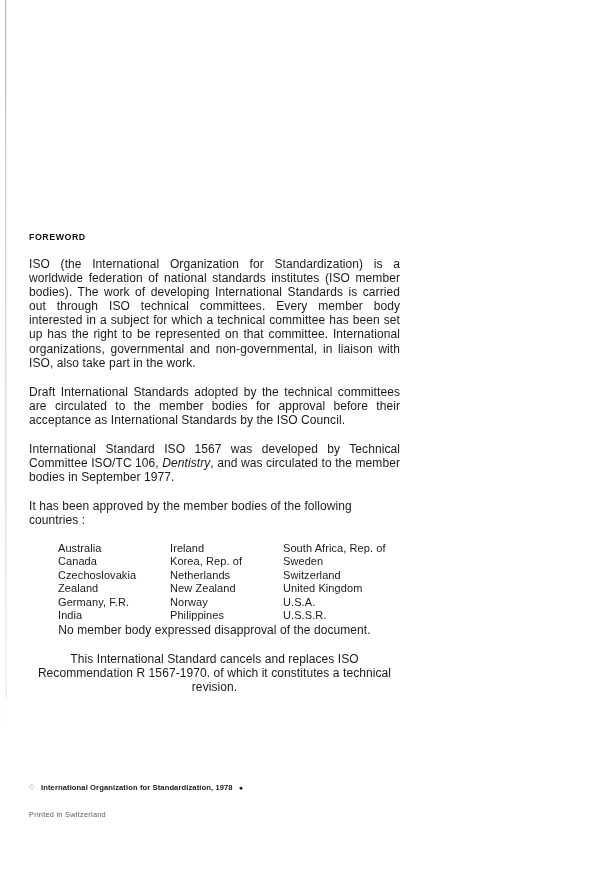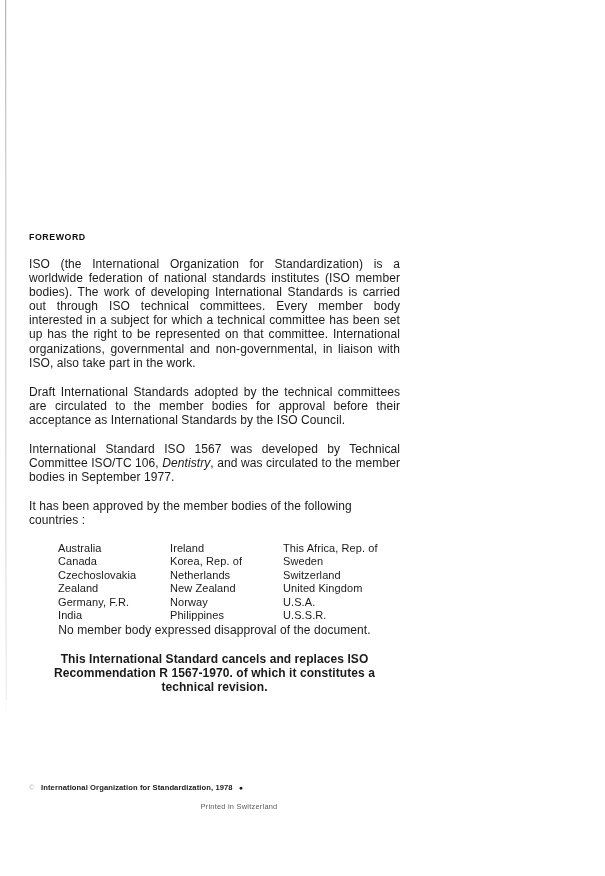--- a/index.html
+++ b/index.html
@@ -56,21 +56,21 @@
   }
 
   p.para {
     margin: 0 0 15px 0;
     font-size: 12px;
     line-height: 14.1px;
     text-align: justify;
     color: #1a1a1a;
     letter-spacing: 0.08px;
   }
-  p.para.last-of-block { margin-bottom: 5px; font-weight: bold; }
+  p.para.last-of-block { margin-bottom: 5px; }
 
   p.nojust {
     text-align: center;
   }
 
   .italic { font-style: italic; }
 
   .intro-line {
     margin: 0 0 0 0;
     font-size: 12px;
@@ -120,25 +120,24 @@
     font-weight: normal;
     font-size: 7.4px;
   }
   .copyright-bullet {
     display: inline-block;
     margin-left: 6px;
     font-size: 7px;
     color: #1a1a1a;
   }
   .printed {
-    margin-top: 10px;
+    margin-top: 18px;
     font-size: 7.4px;
     letter-spacing: 0.25px;
     color: #5a5a5a;
-    text-align: center;
   }
 </style>
 </head>
 <body>
 
 <div class="page">
 
   <div class="scan-edge"></div>
   <div class="scan-edge2"></div>
 
@@ -150,21 +149,21 @@
 
     <p class="para">Draft International Standards adopted by the technical committees are circulated to the member bodies for approval before their acceptance as International Standards by the ISO Council.</p>
 
     <p class="para"><span>International Standard ISO 1567 was developed by Technical Committee ISO/TC 106, </span><span class="italic">Dentistry</span><span>, and was circulated to the member bodies in September 1977.</span></p>
 
     <p class="intro-line">It has been approved by the member bodies of the following countries :</p>
 
     <div class="country-list">
       <div class="country-cell">Australia</div>
       <div class="country-cell">Ireland</div>
-      <div class="country-cell">This Africa, Rep. of</div>
+      <div class="country-cell">South Africa, Rep. of</div>
       <div class="country-cell">Canada</div>
       <div class="country-cell">Korea, Rep. of</div>
       <div class="country-cell">Sweden</div>
       <div class="country-cell">Czechoslovakia</div>
       <div class="country-cell">Netherlands</div>
       <div class="country-cell">Switzerland</div>
       <div class="country-cell">Zealand</div>
       <div class="country-cell">New Zealand</div>
       <div class="country-cell">United Kingdom</div>
       <div class="country-cell">Germany, F.R.</div>

